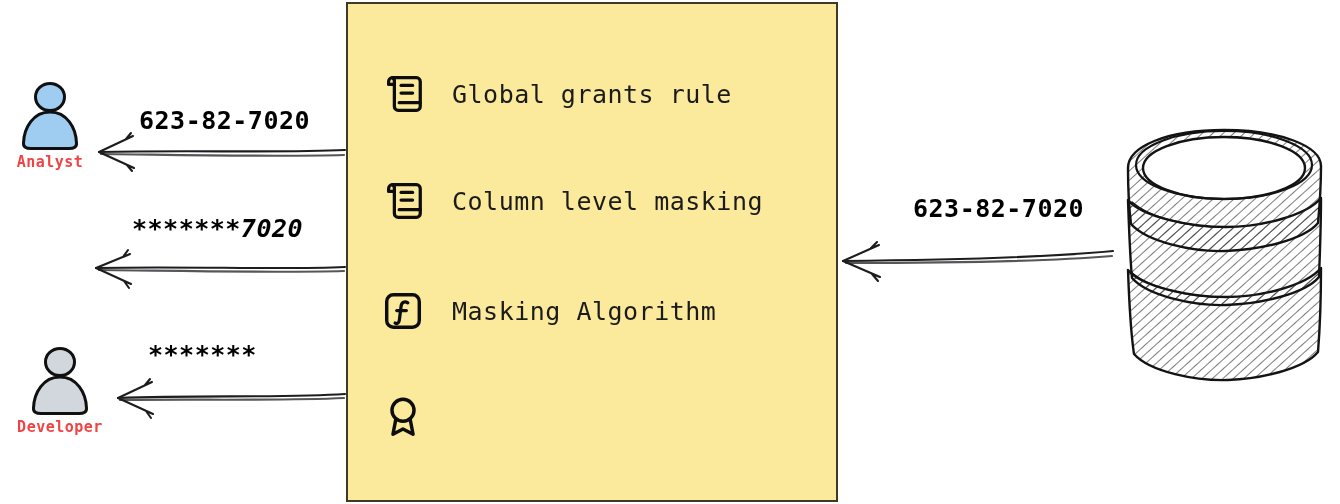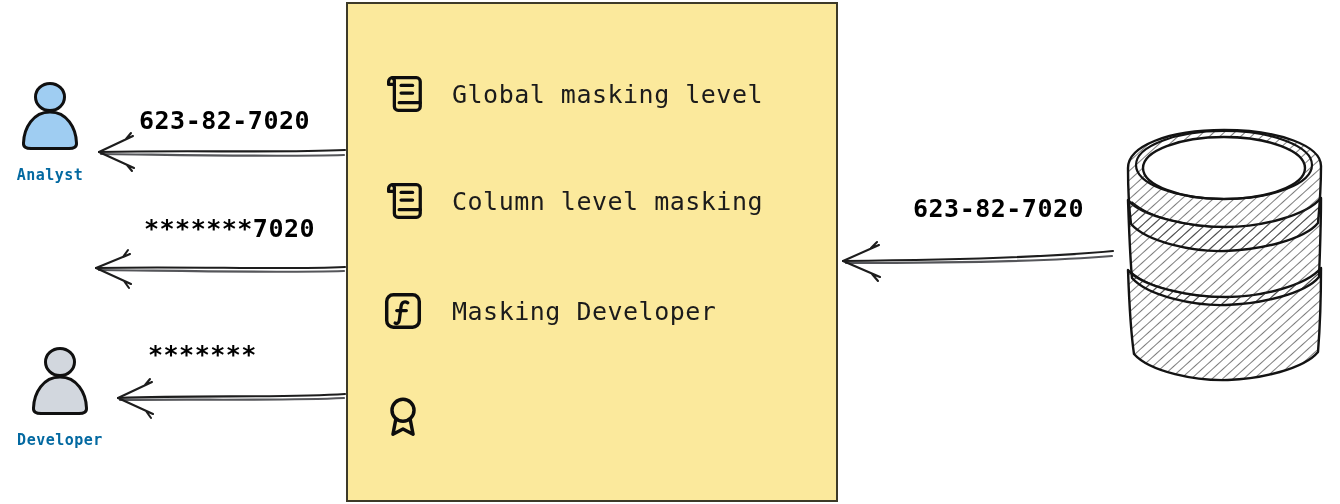--- a/index.html
+++ b/index.html
@@ -30,23 +30,23 @@
   .actor .glyph {
     width: 64px;
     height: 72px;
     margin: 0 auto;
     display: block;
   }
   .actor .name {
     font-family: "DejaVu Sans Mono", monospace;
     font-size: 15px;
     font-weight: 600;
-    color: #0369a1;
+    color: #ef4444;
     letter-spacing: 0.5px;
-    margin-top: 14px;
+    margin-top: 1px;
     white-space: nowrap;
   }
 
   
   .arrow-label {
     position: absolute;
     font-family: "DejaVu Sans Mono", monospace;
     font-size: 25px;
     font-weight: 700;
     color: #000000;
@@ -166,40 +166,40 @@
   <div class="actor" style="left:10px; top:345px;">
     <svg class="glyph" viewBox="0 0 64 72" xmlns="http://www.w3.org/2000/svg">
       <ellipse cx="32" cy="17" rx="14.5" ry="13.5" fill="#d2d7de" stroke="#101010" stroke-width="3"></ellipse>
       <path d="M32 32 C 15 32, 6 48, 5.5 63 C 5.2 67, 8 68.5, 13 68.6 L 51 68.6 C 56 68.5, 58.8 67, 58.5 63 C 58 48, 49 32, 32 32 Z" fill="#d2d7de" stroke="#101010" stroke-width="3" stroke-linejoin="round"></path>
     </svg>
     <div class="name">Developer</div>
   </div>
 
   <div class="arrow-label" style="left:139px; top:106px;">623-82-7020</div>
 
-  <div class="arrow-label" style="left:144px; top:214px;">*******7020</div>
+  <div class="arrow-label" style="left:132px; top:214px;font-style:italic;">*******7020</div>
 
   <div class="arrow-label" style="left:148px; top:340px;">*******</div>
 
   <div class="arrow-label" style="left:913px; top:194px;">623-82-7020</div>
 
   <div class="panel">
     <div class="panel-list">
 
       <div class="panel-row" style="top:67px;">
         <svg class="row-icon" viewBox="0 0 48 48" xmlns="http://www.w3.org/2000/svg">
           <g fill="none" stroke="#0d0d0d" stroke-width="3.4" stroke-linecap="round" stroke-linejoin="round">
             <path d="M13 7 H38 A4 4 0 0 1 42 11 V33 H20"></path>
             <path d="M13 7 A4 4 0 0 0 9 11 V14 H15 V11 A4 4 0 0 0 13 7 Z"></path>
             <path d="M15 14 V37 A4 4 0 0 0 19 41 H38 A4 4 0 0 0 42 37 V33"></path>
             <path d="M22 15 H34"></path>
             <path d="M22 23 H34"></path>
           </g>
         </svg>
-        <span class="row-text">Global masking level</span>
+        <span class="row-text">Global grants rule</span>
       </div>
 
       <div class="panel-row" style="top:174px;text-align:center;">
         <svg class="row-icon" viewBox="0 0 48 48" xmlns="http://www.w3.org/2000/svg">
           <g fill="none" stroke="#0d0d0d" stroke-width="3.4" stroke-linecap="round" stroke-linejoin="round">
             <path d="M13 7 H38 A4 4 0 0 1 42 11 V33 H20"></path>
             <path d="M13 7 A4 4 0 0 0 9 11 V14 H15 V11 A4 4 0 0 0 13 7 Z"></path>
             <path d="M15 14 V37 A4 4 0 0 0 19 41 H38 A4 4 0 0 0 42 37 V33"></path>
             <path d="M22 15 H34"></path>
             <path d="M22 23 H34"></path>
@@ -207,21 +207,21 @@
         </svg>
         <span class="row-text">Column level masking</span>
       </div>
 
       <div class="panel-row" style="top:284px;">
         <svg class="row-icon" viewBox="0 0 48 48" xmlns="http://www.w3.org/2000/svg">
           <rect x="7" y="7" width="34" height="34" rx="7" ry="7" fill="none" stroke="#0d0d0d" stroke-width="3.6"></rect>
           <path d="M29 15.5 C 26 13.5, 22.5 14.6, 22 19 L 20.2 33.5 C 19.7 37, 17.6 37.6, 15.8 36.6" fill="none" stroke="#0d0d0d" stroke-width="3.4" stroke-linecap="round"></path>
           <path d="M17.5 23.5 H27.5" fill="none" stroke="#0d0d0d" stroke-width="3.4" stroke-linecap="round"></path>
         </svg>
-        <span class="row-text">Masking Developer</span>
+        <span class="row-text">Masking Algorithm</span>
       </div>
 
       <div class="panel-row" style="top:389px;">
         <svg class="row-icon" viewBox="0 0 48 48" xmlns="http://www.w3.org/2000/svg">
           <circle cx="24" cy="18" r="11.5" fill="none" stroke="#0d0d0d" stroke-width="3.6"></circle>
           <path d="M16.5 27.5 L13.5 43 L24 37.5 L34.5 43 L31.5 27.5" fill="none" stroke="#0d0d0d" stroke-width="3.6" stroke-linejoin="round" stroke-linecap="round"></path>
         </svg>
       </div>
 
     </div>

